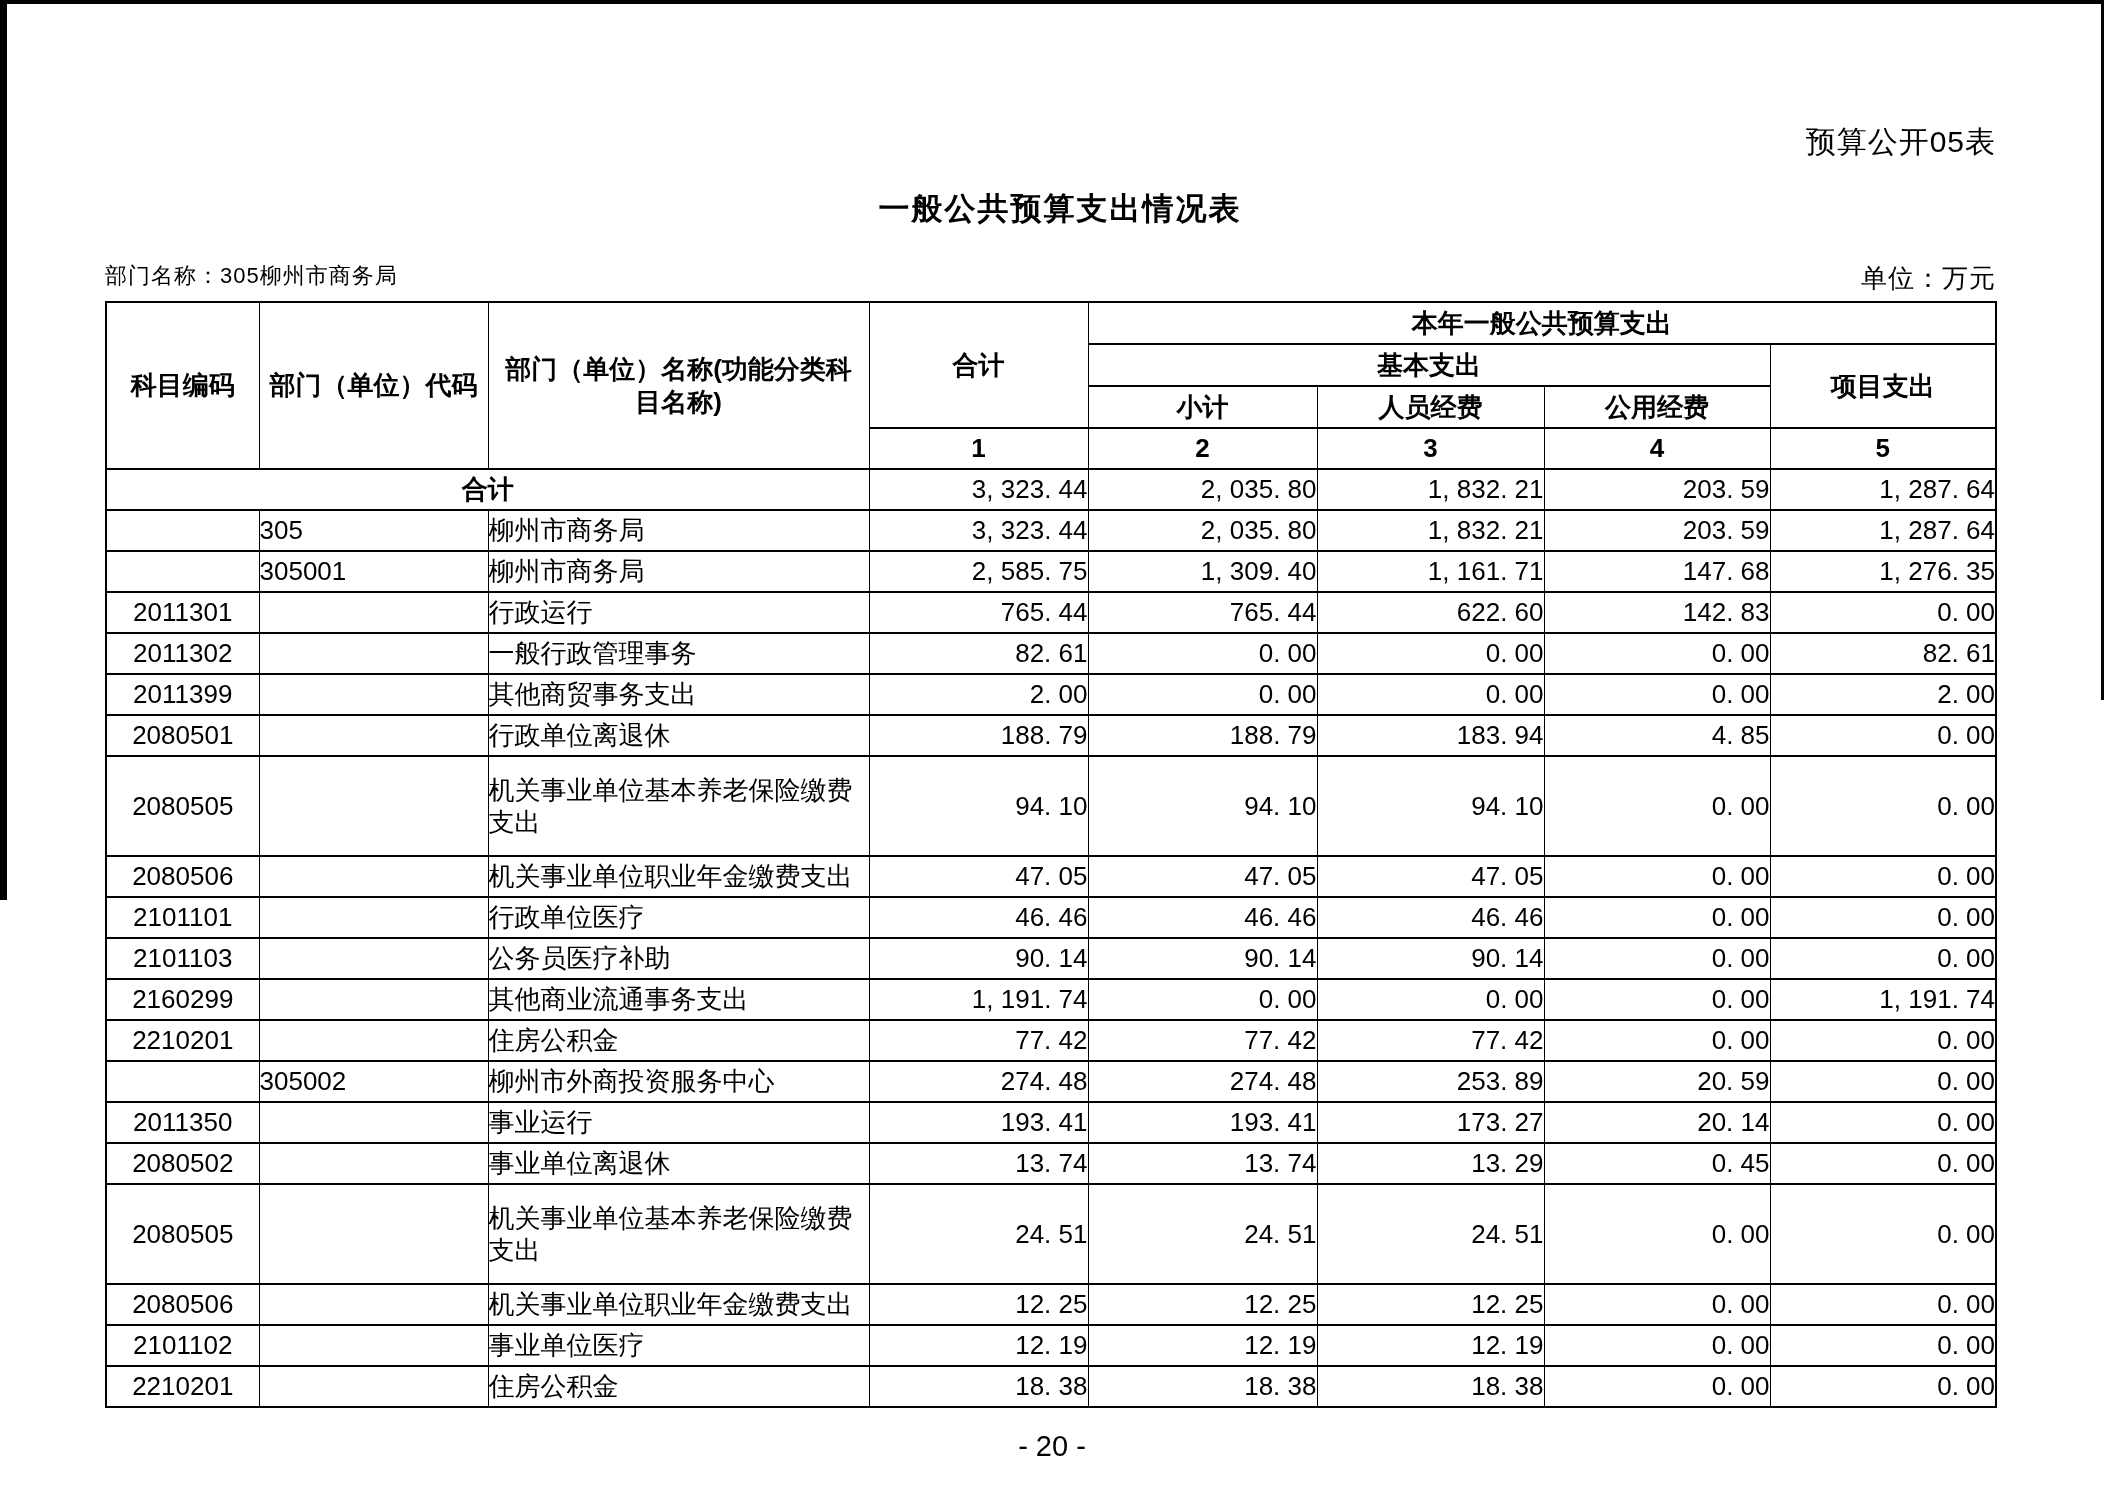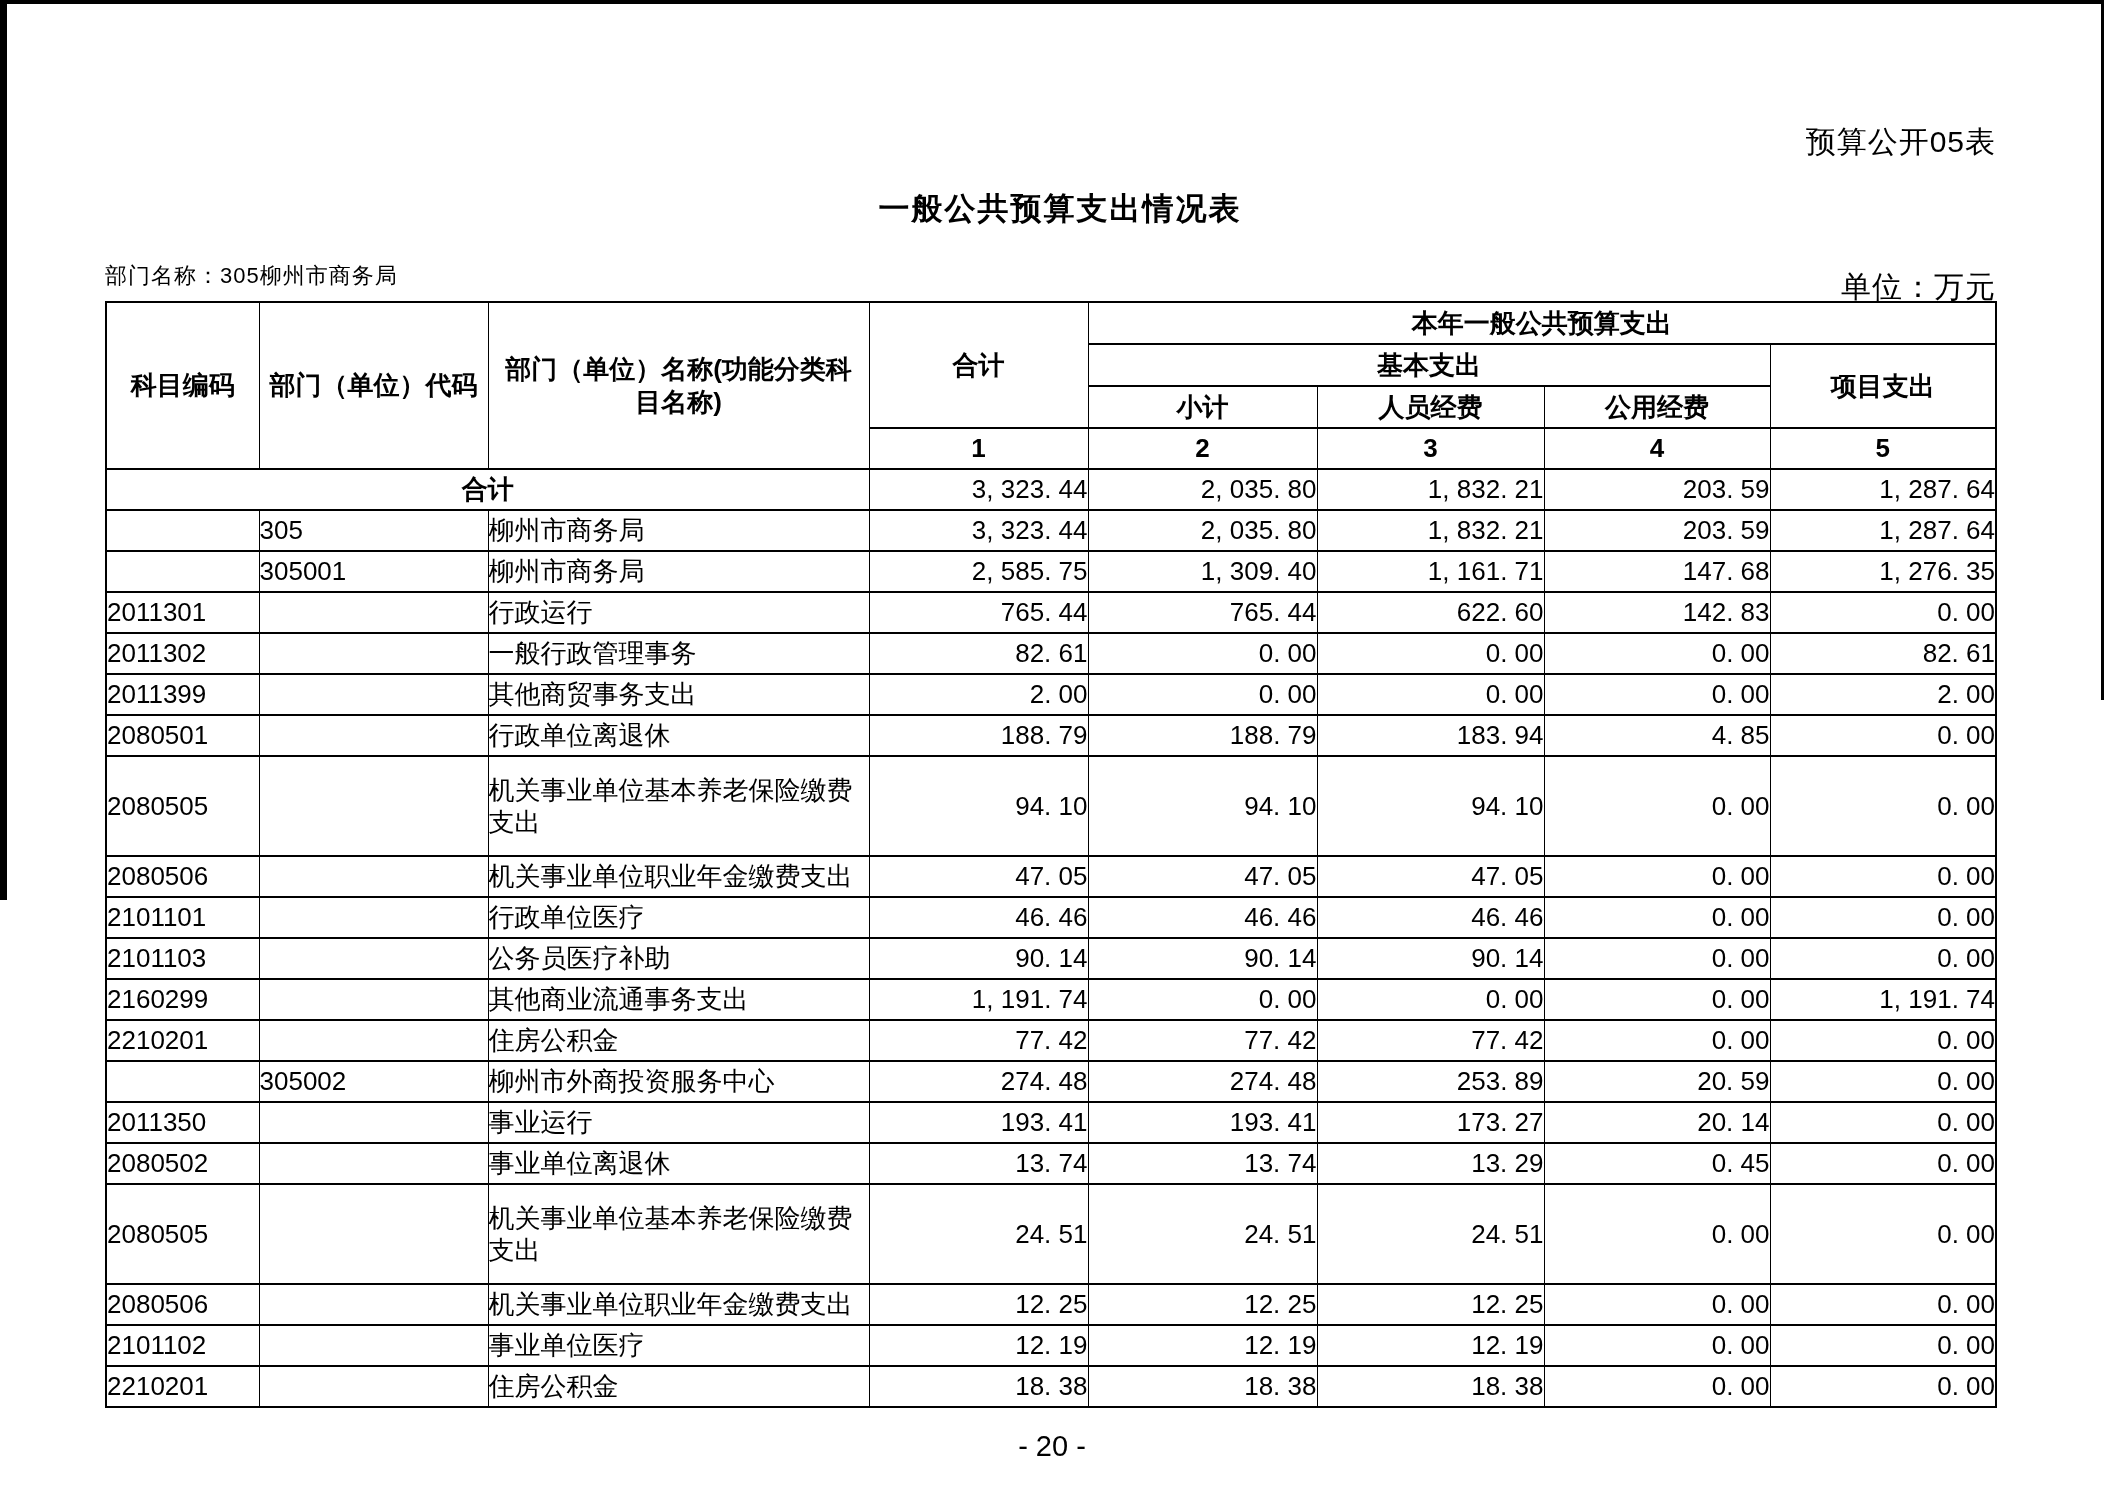--- a/index.html
+++ b/index.html
@@ -23,22 +23,22 @@
   }
   .doc-title {
     position:absolute; top:188px; left:0; width:100%;
     text-align:center; font-size:31px; font-weight:bold; letter-spacing:2px;margin-left:8px;
   }
   .dept-line {
     position:absolute; top:261px; left:105px;
     font-size:22px; letter-spacing:1px;
   }
   .unit-label {
-    position:absolute; top:267px; right:108px;
-    font-size:30px; letter-spacing:1px;
+    position:absolute; top:261px; right:108px;
+    font-size:26px; letter-spacing:1px;
   }
   .page-number {
     position:absolute; top:1430px; left:0; width:100%;
     text-align:center; font-size:29px;
   }
 
   table.budget {
     position:absolute; left:105px; top:301px;
     width:1890px;
     border-collapse:collapse;
@@ -54,21 +54,21 @@
     overflow:hidden;
     font-size:26px;
     line-height:1.25;
   }
   table.budget th { font-weight:bold; text-align:center; padding:2px 6px;margin-left:40px; }
   tr.hr1, tr.hr2, tr.hr3 { height:42px; }
   tr.hr4 { height:41px; }
   tr.r    { height:41px; }
   tr.tall { height:100px; }
   td.colnum { font-weight:bold; text-align:center; }
-  td.code  { text-align:left; padding-left:17px; }
+  td.code  { text-align:center; padding-left:17px; }
   td.dcode { text-align:left; padding-left:14px; }
   td.name  { text-align:left; padding-left:10px; padding-right:4px; word-break:break-all; }
   td.num   { text-align:right; padding-right:9px; }
   td.label-total { text-align:center; font-weight:bold; }
 </style>
 </head>
 <body>
 
 <div class="page">
   <div class="scan-top"></div>

